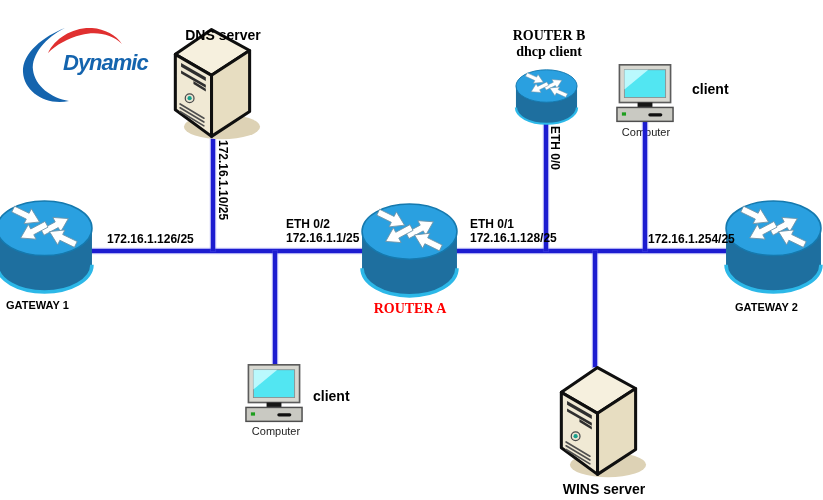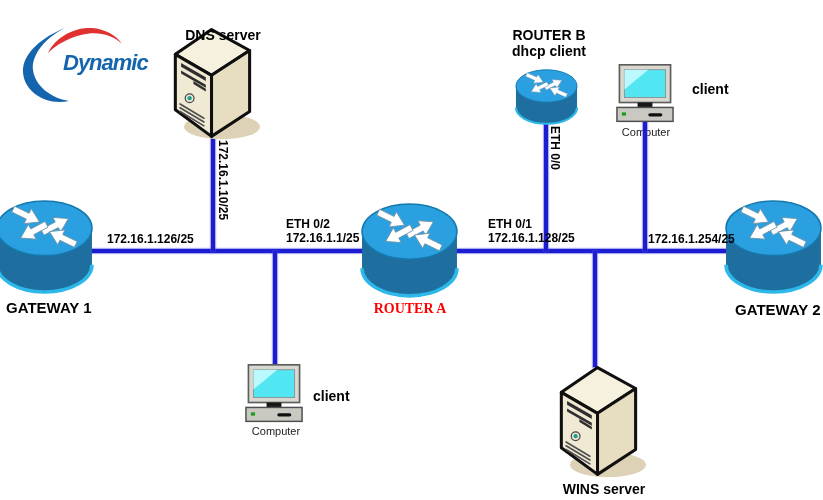--- a/index.html
+++ b/index.html
@@ -4,21 +4,21 @@
 <style>
   html,body{margin:0;padding:0;background:#fff;}
   .canvas{
     position:relative;width:823px;height:500px;background:#ffffff;overflow:hidden;
     font-family:"Liberation Sans","DejaVu Sans",sans-serif;color:#000;
   }
   .link{position:absolute;background:var(--link-blue,#1c1cd0);z-index:2;box-shadow:0 0 1px 1px rgba(70,70,230,.45);}
   .icon{position:absolute;z-index:3;}
   .lbl{position:absolute;font-weight:bold;white-space:nowrap;z-index:4;}
   .lbl-14{font-size:14px;}
-  .lbl-15{font-size:15px;}
+  .lbl-15{font-size:11px;}
   .lbl-12{font-size:12px;line-height:13.5px;}
   .center{text-align:center;}
   .two-line{line-height:15.5px;}
   .red-label{color:var(--router-a-text,#ff0000);}
   .caption{position:absolute;font-size:11px;color:#222;z-index:1;text-align:center;white-space:nowrap;}
   .vtext{position:absolute;writing-mode:vertical-rl;font-weight:bold;font-size:12px;white-space:nowrap;z-index:4;}
   .logo{position:absolute;left:8px;top:20px;width:200px;height:105px;z-index:6;}
   .logo svg{position:absolute;left:0;top:0;}
   .logo-text{
     position:absolute;left:55px;top:30px;font-size:22px;font-weight:bold;font-style:italic;
@@ -92,21 +92,21 @@
     </svg>
     <div class="logo-text">Dynamic</div>
   </div>
 
   <div class="lbl lbl-14 center" style="left:168px;top:3px;width:110px;margin-top:24px;">DNS server</div>
   <svg class="icon" style="left:162px;top:20px;" width="100" height="124">
       <use href="#sym-tower"></use>
     </svg>
   <div class="vtext" style="left:216px;top:140px;">172.16.1.10/25</div>
 
-  <div class="lbl lbl-14 center two-line" style="left:494px;top:28px;width:110px;">
+  <div class="lbl lbl-14 center two-line" style="left:494px;top:28px;width:110px;font-family:Liberation Serif, serif;">
     <div>ROUTER B</div>
     <div>dhcp client</div>
   </div>
   <svg class="icon" style="left:514px;top:68px;" width="65" height="60">
       <use href="#sym-router"></use>
     </svg>
   <div class="vtext" style="left:548px;top:126px;">ETH 0/0</div>
 
   <svg class="icon" style="left:612px;top:64px;" width="66" height="59">
       <use href="#sym-computer"></use>
@@ -120,21 +120,21 @@
   <div class="lbl lbl-15" style="left:6px;top:299px;">GATEWAY 1</div>
   <div class="lbl lbl-12" style="left:97px;top:233px;margin-left:10px;">172.16.1.126/25</div>
 
   <div class="lbl lbl-12" style="left:286px;top:218px;">
     <div>ETH 0/2</div>
     <div>172.16.1.1/25</div>
   </div>
   <svg class="icon" style="left:359px;top:201px;" width="101" height="102">
       <use href="#sym-router"></use>
     </svg>
-  <div class="lbl lbl-12" style="left:488px;top:218px;">
+  <div class="lbl lbl-12" style="left:470px;top:218px;">
     <div>ETH 0/1</div>
     <div>172.16.1.128/25</div>
   </div>
   <div class="lbl lbl-14 center two-line red-label" style="left:350px;top:301px;width:120px;font-family:Liberation Serif, serif;">
     <div>ROUTER A</div>
   </div>
 
   <svg class="icon" style="left:723px;top:198px;" width="101" height="101">
       <use href="#sym-router"></use>
     </svg>

